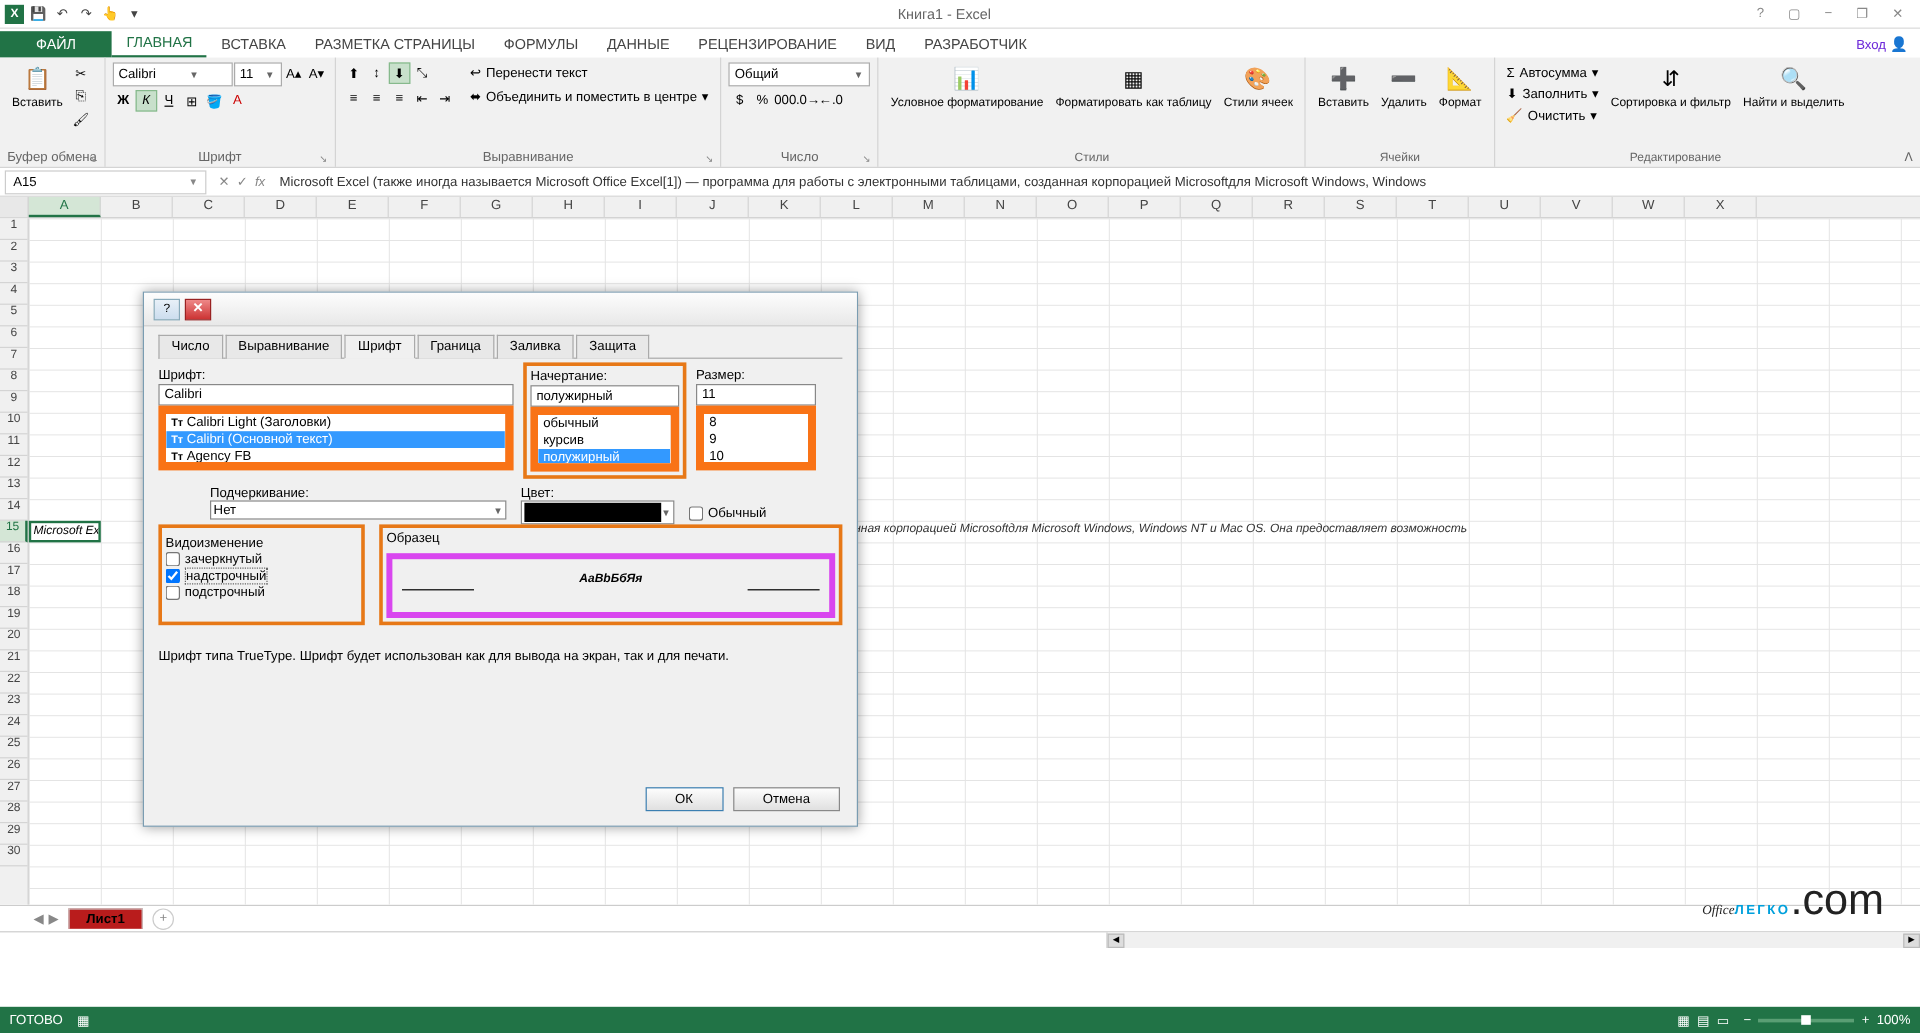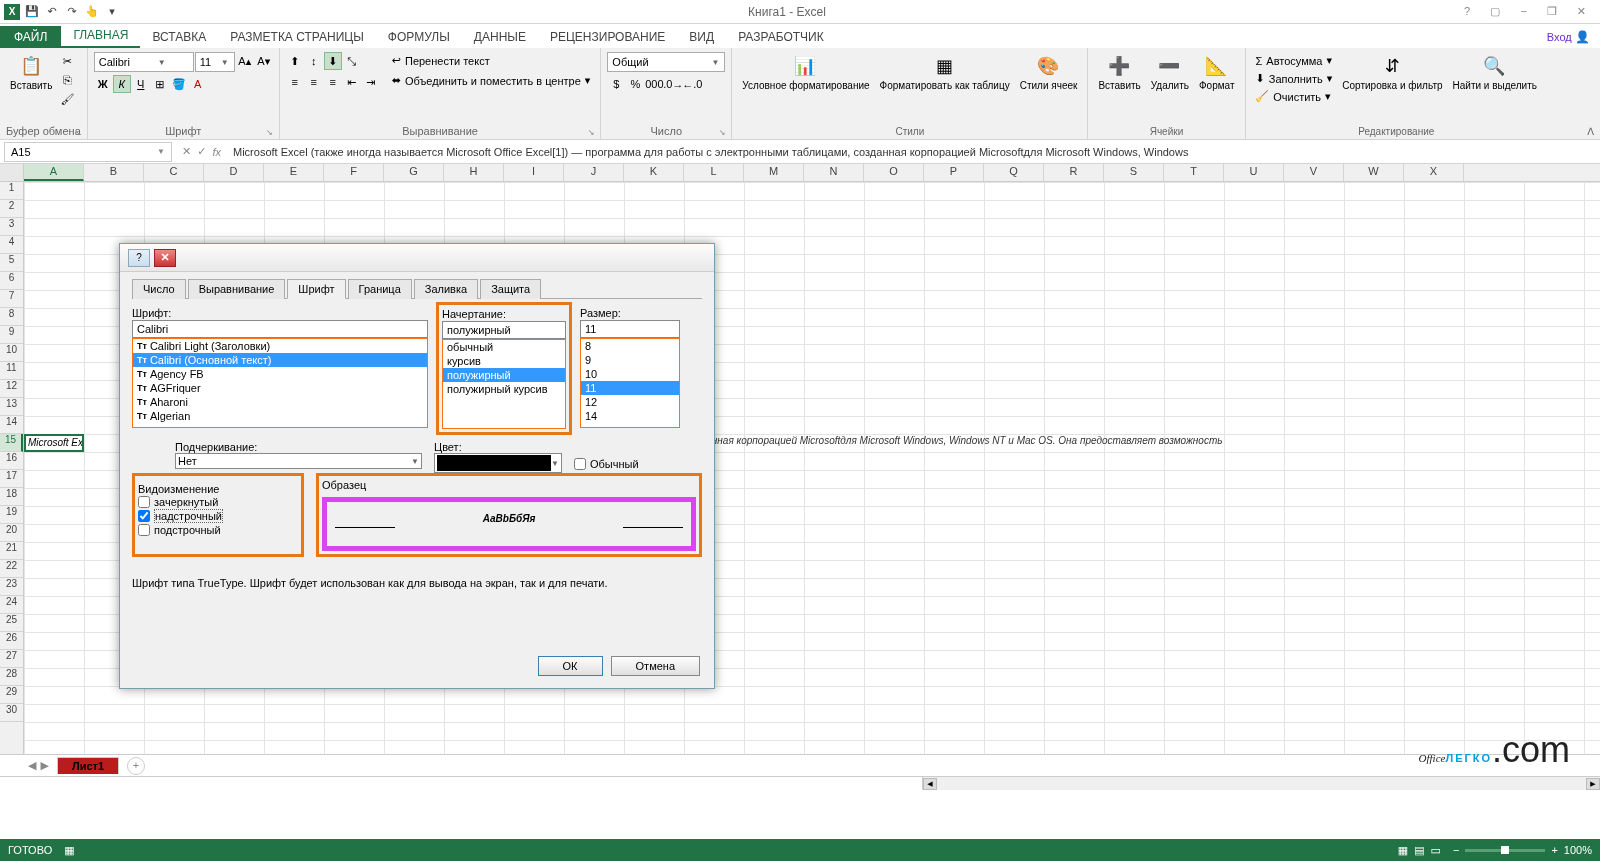--- a/index.html
+++ b/index.html
@@ -5,21 +5,21 @@
 *{box-sizing:border-box;margin:0;padding:0;font-family:'Segoe UI',Tahoma,sans-serif;font-size:11px;}
 body{background:#fff;width:1600px;height:861px;overflow:hidden;position:relative;}
 .titlebar{height:24px;background:#fff;display:flex;align-items:center;border-bottom:1px solid #d4d4d4;}
 .qat{display:flex;align-items:center;gap:4px;padding:0 4px;}
 .qat-icon{width:16px;height:16px;display:flex;align-items:center;justify-content:center;color:#444;cursor:pointer;}
 .excel-icon{width:16px;height:16px;background:#217346;color:#fff;display:flex;align-items:center;justify-content:center;font-weight:bold;font-size:10px;}
 .title-center{flex:1;text-align:center;color:#666;font-size:12px;}
 .window-controls{display:flex;gap:8px;padding:0 8px;color:#888;}
 .window-controls span{cursor:pointer;padding:2px 6px;}
 .ribbon-tabs{height:24px;display:flex;align-items:flex-end;background:#fff;}
-.tab-file{background:#217346;color:#fff;padding:4px 14px;font-size:12px;cursor:pointer;}
+.tab-file{background:#217346;color:#fff;padding:4px 30px;font-size:12px;cursor:pointer;}
 .tab{padding:4px 12px;font-size:12px;color:#444;cursor:pointer;}
 .tab.active{color:#217346;border-bottom:2px solid #217346;}
 .login{margin-left:auto;padding:4px 10px;font-size:12px;color:#6d28d9;}
 .ribbon{height:92px;background:#f1f1f1;border-bottom:1px solid #d4d4d4;display:flex;position:relative;}
 .group{border-right:1px solid #d4d4d4;padding:4px 6px 2px;display:flex;flex-direction:column;justify-content:space-between;}
 .group-content{display:flex;gap:2px;align-items:flex-start;flex:1;}
 .group-label{text-align:center;font-size:10px;color:#666;padding-top:1px;position:relative;}
 .group-label .launcher{position:absolute;right:0;bottom:0;font-size:8px;color:#888;cursor:pointer;}
 .big-btn{display:flex;flex-direction:column;align-items:center;justify-content:center;padding:2px 4px;cursor:pointer;min-width:40px;}
 .big-btn .ico{width:24px;height:24px;margin-bottom:2px;display:flex;align-items:center;justify-content:center;font-size:18px;}
@@ -70,21 +70,21 @@
 .dlg-help{width:22px;height:18px;background:linear-gradient(#e8f0f8,#cde);border:1px solid #8ab;text-align:center;font-size:10px;line-height:16px;margin-right:4px;cursor:pointer;}
 .dlg-close{width:22px;height:18px;background:linear-gradient(#e88,#c33);border:1px solid #922;color:#fff;text-align:center;font-size:11px;line-height:15px;cursor:pointer;font-weight:bold;}
 .dlg-body{padding:6px 12px;}
 .dlg-tabs{display:flex;border-bottom:1px solid #aaa;margin-bottom:8px;}
 .dlg-tab{padding:3px 10px;border:1px solid #aaa;border-bottom:none;background:#e8e8e8;margin-right:2px;font-size:11px;cursor:pointer;position:relative;top:1px;}
 .dlg-tab.active{background:#f0f0f0;border-bottom:1px solid #f0f0f0;}
 .font-top{display:flex;gap:8px;}
 .font-col{display:flex;flex-direction:column;}
 .font-col label{font-size:11px;margin-bottom:1px;}
 .dlg-input{border:1px solid #888;padding:2px 4px;font-size:11px;background:#fff;}
-.listbox{border:1px solid #f97316;background:#fff;height:90px;overflow-y:scroll;}
+.listbox{border:7px solid #f97316;background:#fff;height:54px;overflow-y:scroll;}
 .listbox .item{padding:1px 4px;font-size:11px;cursor:pointer;display:flex;align-items:center;gap:3px;}
 .listbox .item .tt{font-size:9px;font-weight:bold;}
 .listbox .item.sel{background:#3399ff;color:#fff;}
 .highlight-box{border:3px solid #e77817;padding:3px;}
 .underline-row{display:flex;gap:12px;margin-top:6px;}
 .dlg-select{border:1px solid #888;background:#fff;padding:1px 2px;font-size:11px;display:flex;justify-content:space-between;align-items:center;}
 .dlg-select .arr{font-size:8px;color:#666;}
 .color-swatch{background:#000;height:16px;flex:1;}
 .check-row{display:flex;align-items:center;gap:4px;font-size:11px;margin:1px 0;}
 .check-row input{width:12px;height:12px;}

